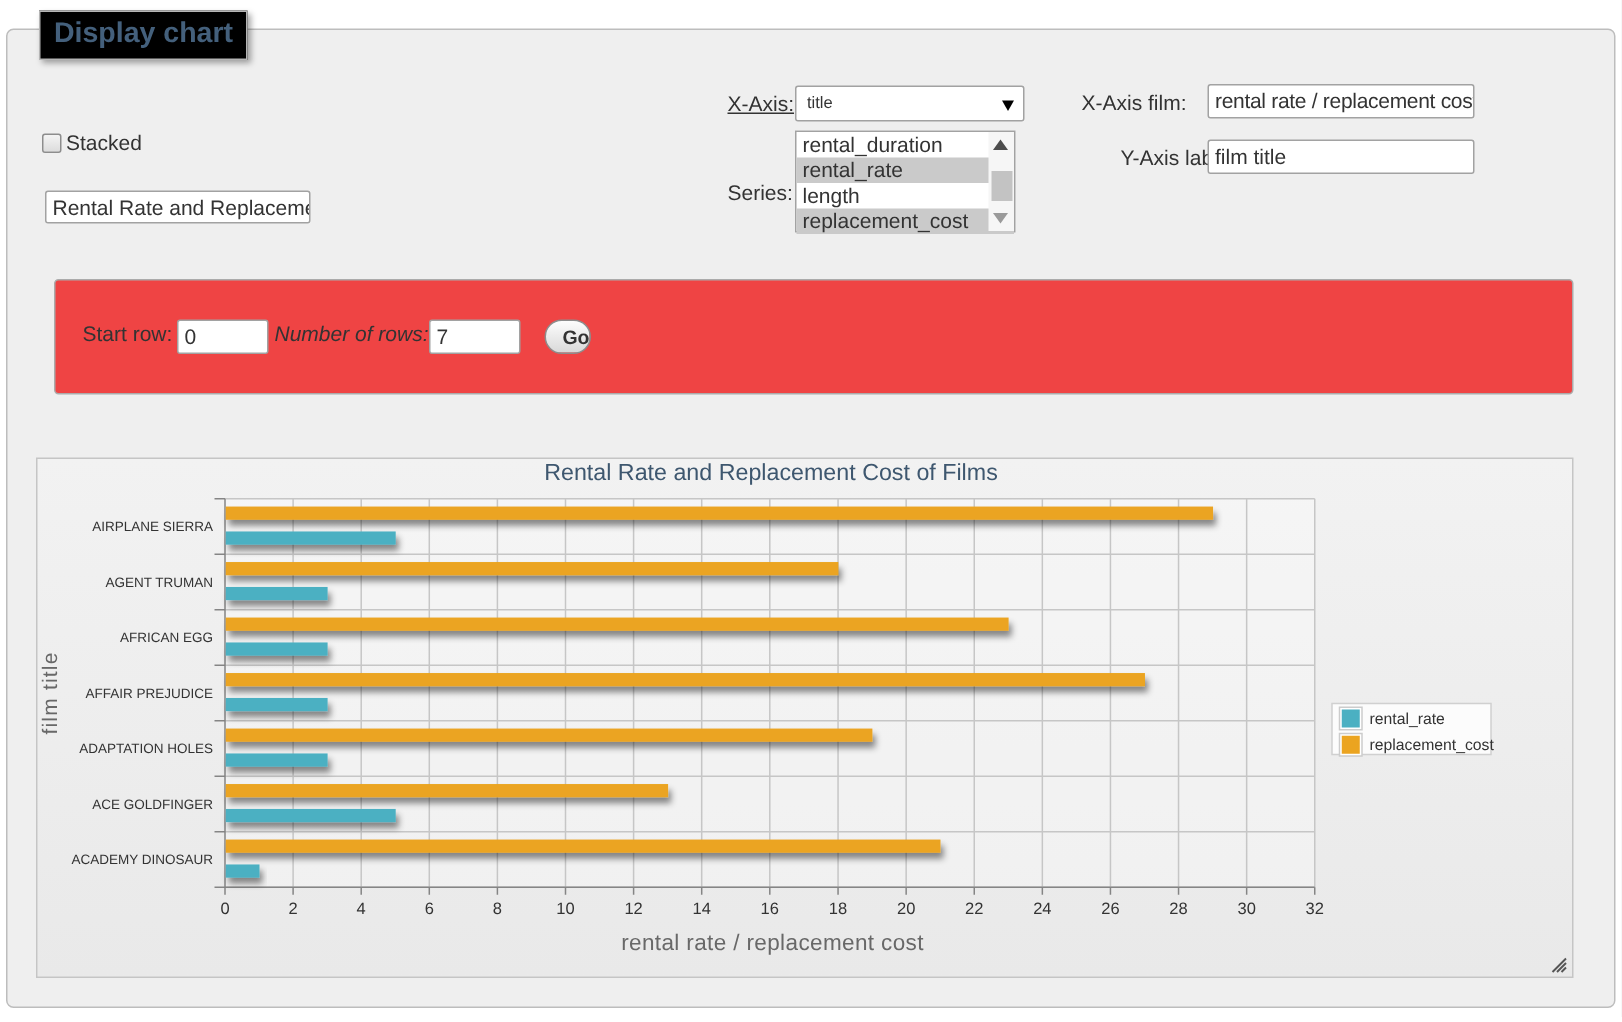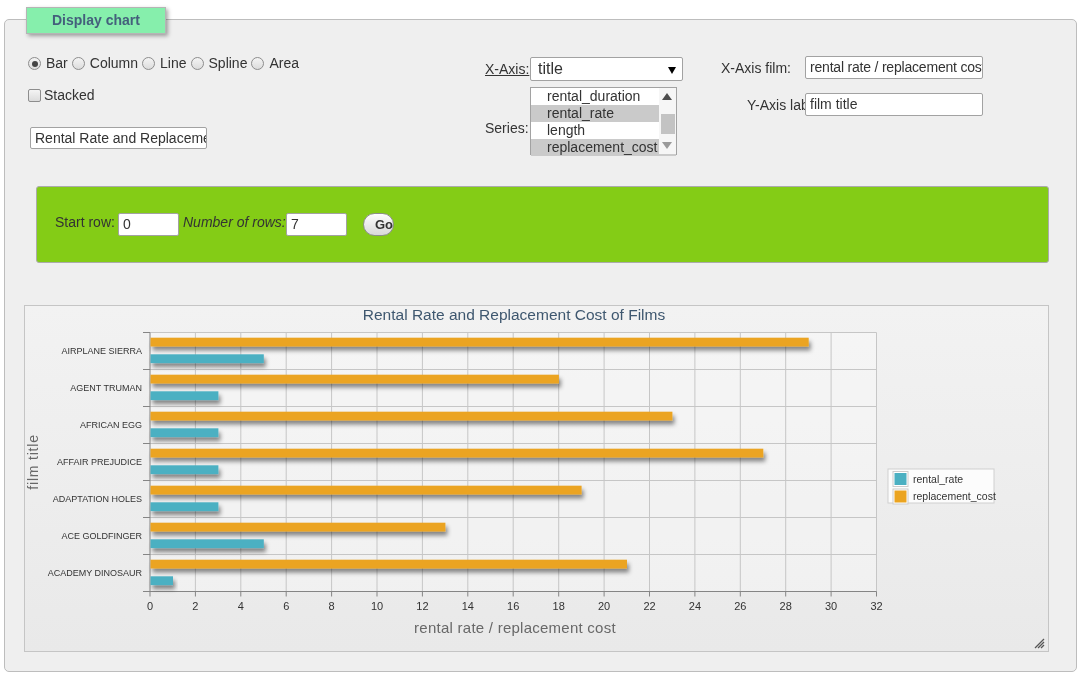--- a/index.html
+++ b/index.html
@@ -1,46 +1,43 @@
 <!DOCTYPE html>
 <html><head><meta charset="utf-8"><title>Display chart</title>
 <style>
 * { box-sizing: border-box; }
 body { margin:0; background:#fff; font-family:"Liberation Sans",sans-serif; font-size:14px; color:#333; width:1081px; height:681px; position:relative; overflow:hidden; }
 .fs { position:absolute; left:4px; top:19px; width:1073px; height:653px; background:#efefef; border:1px solid #bdbdbd; border-radius:5px; }
-.legend { position:absolute; left:21px; top:-13px; background:#86efac; border:1px solid #b5b5b5; box-shadow:2px 2px 4px rgba(0,0,0,0.35); padding:4px 25px 5px; font-weight:bold; font-size:14px; color:#44607c; }
+.legend { position:absolute; left:21px; top:-13px; background:#000000; border:1px solid #b5b5b5; box-shadow:2px 2px 4px rgba(0,0,0,0.35); padding:4px 9px 5px; font-weight:bold; font-size:19px; color:#44607c; }
 .row-radios { position:absolute; left:23px; top:35px; height:16px; }
 .radio { display:inline-block; width:13px; height:13px; border-radius:50%; border:1px solid #8d8d8d; background:linear-gradient(#f4f4f4,#dcdcdc); vertical-align:-2px; position:relative; margin-right:5px; }
 .radio.on::after { content:""; position:absolute; left:3px; top:3px; width:6px; height:6px; border-radius:50%; background:#444; }
 .rlbl { margin-right:4px; }
 .row-stack { position:absolute; left:23px; top:67px; }
 .cb { display:inline-block; width:13px; height:13px; border:1px solid #8d8d8d; border-radius:2px; background:linear-gradient(#f4f4f4,#dcdcdc); vertical-align:-2px; margin-right:3px; }
 input, .inp { font-family:"Liberation Sans",sans-serif; }
 .inp { position:absolute; background:#fff; border:1px solid #a2a2a2; border-radius:2px; font-size:14px; color:#333; padding:2px 4px; white-space:nowrap; overflow:hidden; line-height:17px; }
 .lbl { position:absolute; font-size:14px; color:#333; }
-.sel { position:absolute; left:525px; top:37px; width:153px; height:24px; background:#fff; border:1px solid #a2a2a2; border-radius:2px; font-size:16px; line-height:22px; padding-left:7px; }
+.sel { position:absolute; left:525px; top:37px; width:153px; height:24px; background:#fff; border:1px solid #a2a2a2; border-radius:2px; font-size:11px; line-height:22px; padding-left:7px; }
 .sel .arr { position:absolute; right:6px; top:9px; width:0; height:0; border-left:4.5px solid transparent; border-right:4.5px solid transparent; border-top:7px solid #000; }
 .lb { position:absolute; left:525px; top:67px; width:147px; height:68px; background:#fff; border:1px solid #a2a2a2; }
-.lb .opt { height:17px; line-height:17px; padding-left:16px; font-size:14px; white-space:nowrap; }
+.lb .opt { height:17px; line-height:17px; padding-left:4px; font-size:14px; white-space:nowrap; }
 .lb .opt.s { background:#cacaca; }
 .sbar { position:absolute; right:0; top:0; width:17px; height:66px; background:#f6f6f6; }
 .sbar .a { position:absolute; left:3px; width:0; height:0; border-left:5.5px solid transparent; border-right:5.5px solid transparent; }
 .sbar .up { top:5px; border-bottom:7px solid #4d4d4d; }
 .sbar .dn { bottom:5px; border-top:7px solid #9a9a9a; }
 .sbar .th { position:absolute; left:1.5px; top:26px; width:14px; height:20px; background:#c3c3c3; }
-.ibox { position:absolute; left:31px; top:166px; width:1013px; height:77px; background:#84cc16; border:1px solid #ababab; border-radius:3px; }
+.ibox { position:absolute; left:31px; top:166px; width:1013px; height:77px; background:#ef4444; border:1px solid #ababab; border-radius:3px; }
 .gobtn { position:absolute; left:326px; top:26px; width:31px; height:23px; border:1px solid #8d8d8d; border-radius:12px; background:linear-gradient(#fdfdfd,#d9d9d9); font-size:13px; font-weight:bold; color:#333; text-align:right; line-height:21px; }
 .chartpanel { position:absolute; left:19px; top:285px; width:1025px; height:347px; border:1px solid #c5c5c5; background:linear-gradient(#f2f2f2,#e9e9e9); }
 </style></head>
 <body>
 <div class="fs">
   <div class="legend">Display chart</div>
-  <div class="row-radios">
-    <span class="radio on"></span><span class="rlbl">Bar</span><span class="radio"></span><span class="rlbl">Column</span><span class="radio"></span><span class="rlbl">Line</span><span class="radio"></span><span class="rlbl">Spline</span><span class="radio"></span><span class="rlbl">Area</span>
-  </div>
   <div class="row-stack"><span class="cb"></span>Stacked</div>
   <div class="inp" style="left:25px; top:107px; width:177px; height:22px;">Rental Rate and Replacement Cost of Films</div>
 
   <div class="lbl" style="left:480px; top:41px;text-decoration:underline;">X-Axis:</div>
   <div class="sel">title<span class="arr"></span></div>
   <div class="lbl" style="left:480px; top:100px;">Series:</div>
   <div class="lb">
     <div class="opt">rental_duration</div>
     <div class="opt s">rental_rate</div>
     <div class="opt">length</div>

